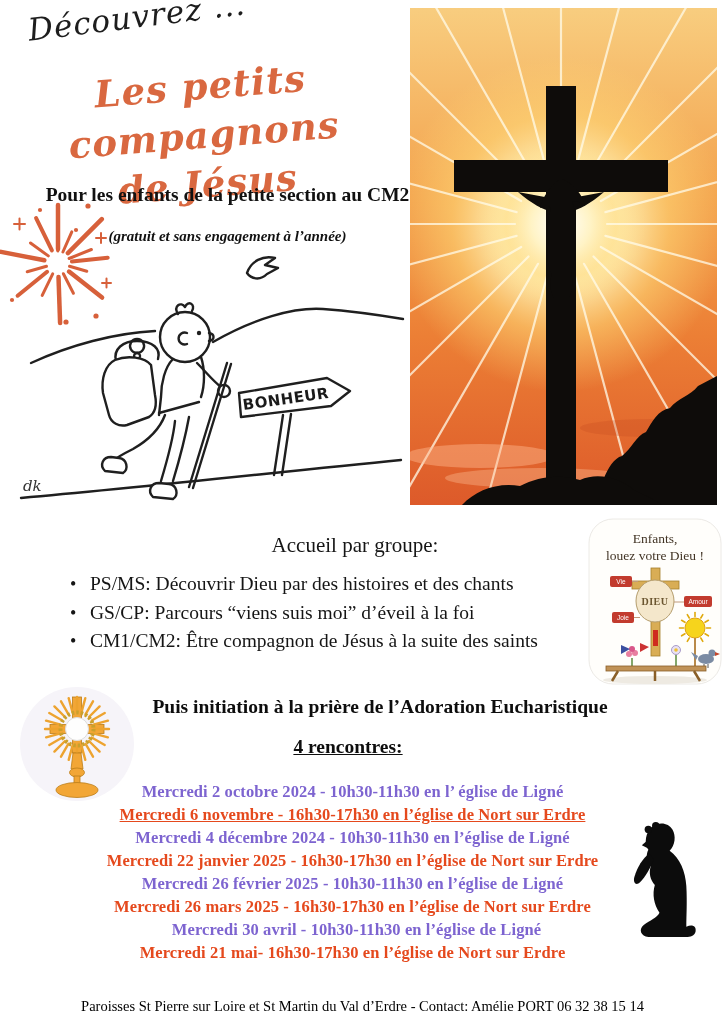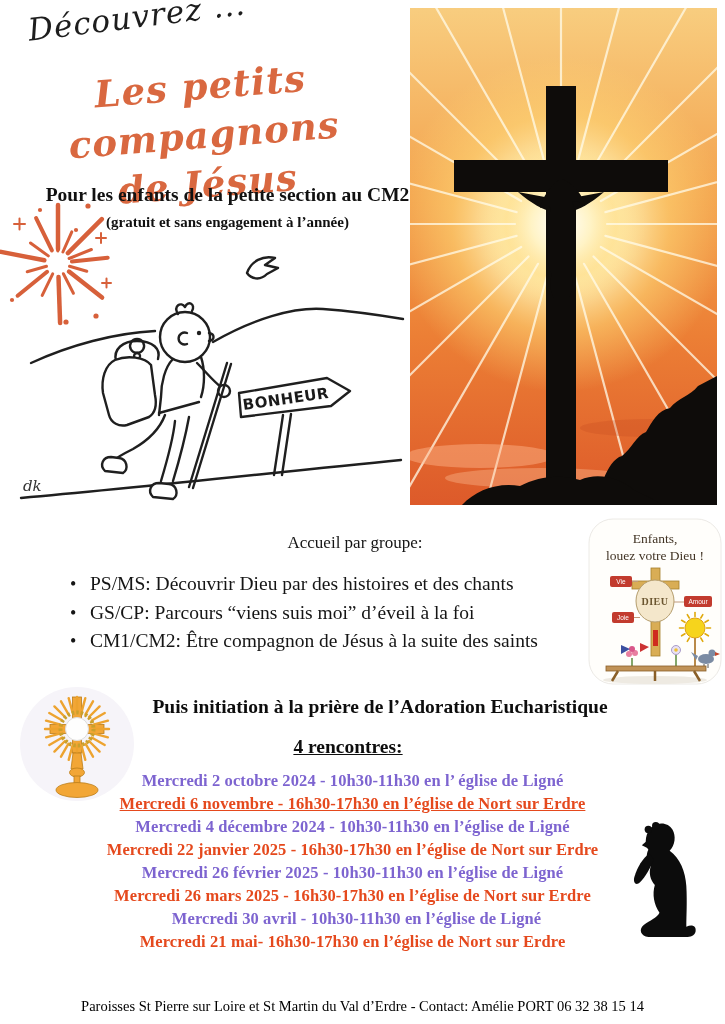--- a/index.html
+++ b/index.html
@@ -5,25 +5,25 @@
   html,body{margin:0;padding:0;background:#888;}
   #page{position:relative;width:725px;height:1024px;background:#ffffff;overflow:hidden;
         font-family:"Liberation Serif",serif;color:#1a1a1a;margin:0 auto;}
   .abs{position:absolute;}
   .discover{left:26px;top:12px;font-family:"DejaVu Serif",serif;font-style:italic;
             font-size:31px;color:#1d1d1d;transform:rotate(-7deg);transform-origin:left top;letter-spacing:1px;}
   .title-block{left:8px;top:62px;width:392px;text-align:center;transform:rotate(-4.5deg);
                font-family:"DejaVu Serif",serif;font-style:italic;font-weight:bold;
                font-size:37px;line-height:1.32;color:#d96840;letter-spacing:1px;}
   .subtitle{left:30px;top:184px;width:395px;text-align:center;font-weight:bold;font-size:19.5px;color:#111;}
-  .subnote{left:30px;top:214px;width:395px;text-align:center;font-weight:bold;font-size:15px;color:#111;}
+  .subnote{left:30px;top:228px;width:395px;text-align:center;font-weight:bold;font-style:italic;font-size:15px;color:#111;}
   .firework{left:0px;top:190px;width:125px;height:145px;}
   .cartoon{left:15px;top:245px;width:390px;height:260px;}
   .crossimg{left:410px;top:8px;width:307px;height:497px;}
-  .groups-heading{left:0px;top:533px;width:710px;text-align:center;font-size:17px;color:#151515;}
+  .groups-heading{left:0px;top:533px;width:710px;text-align:center;font-size:21px;color:#151515;}
   .groups-list{left:62px;top:562px;width:560px;margin:8px;padding:0;list-style:none;}
   .groups-list li{font-size:19.5px;line-height:27.5px;color:#151515;}
   .groups-list li::before{content:"•";display:inline-block;width:20px;font-size:18px;}
   .louez{left:588px;top:518px;width:134px;height:167px;}
   .monstrance{left:19px;top:685px;width:116px;height:118px;}
   .adoration{left:120px;top:696px;width:520px;text-align:center;font-weight:bold;font-size:19.5px;color:#0d0d0d;}
   .rencontres{left:0px;top:736px;width:696px;text-align:center;font-weight:bold;font-size:19.5px;color:#0d0d0d;}
   .rencontres .u{text-decoration:underline;}
   .meetings{left:0px;top:769px;width:705px;}
   .meeting{text-align:center;font-weight:bold;font-size:16.5px;line-height:23px;letter-spacing:0.1px;}
@@ -278,21 +278,21 @@
     <ellipse cx="58" cy="105" rx="21" ry="7.5" fill="#f2a636" stroke="#bb7d19" stroke-width="0.8"></ellipse>
   </svg>
 
   <div class="abs adoration">Puis initiation à la prière de l’Adoration Eucharistique</div>
 
   <div class="abs rencontres">
     <span class="u">4 rencontres:</span>
   </div>
 
   <div class="abs meetings">
-      <div class="meeting" style="color: rgb(125, 100, 208);">Mercredi 2 octobre 2024 - 10h30-11h30 en l’ église de Ligné</div>
+      <div class="meeting" style="color: rgb(125, 100, 208); margin-top: 11px;">Mercredi 2 octobre 2024 - 10h30-11h30 en l’ église de Ligné</div>
       <div class="meeting" style="color: rgb(229, 73, 29); text-decoration: underline;">Mercredi 6 novembre - 16h30-17h30 en l’église de Nort sur Erdre</div>
       <div class="meeting" style="color: rgb(125, 100, 208);">Mercredi 4 décembre 2024 - 10h30-11h30 en l’église de Ligné</div>
       <div class="meeting" style="color: rgb(229, 73, 29);">Mercredi 22 janvier 2025 - 16h30-17h30 en l’église de Nort sur Erdre</div>
       <div class="meeting" style="color: rgb(125, 100, 208);">Mercredi 26 février 2025 - 10h30-11h30 en l’église de Ligné</div>
       <div class="meeting" style="color: rgb(229, 73, 29);">Mercredi 26 mars 2025 - 16h30-17h30 en l’église de Nort sur Erdre</div>
       <div class="meeting" style="color: rgb(125, 100, 208); margin-left: 8px;">Mercredi 30 avril - 10h30-11h30 en l’église de Ligné</div>
       <div class="meeting" style="color: rgb(229, 73, 29);">Mercredi 21 mai- 16h30-17h30 en l’église de Nort sur Erdre</div>
     </div>
 
   <svg class="abs child" viewBox="0 0 95 140">

